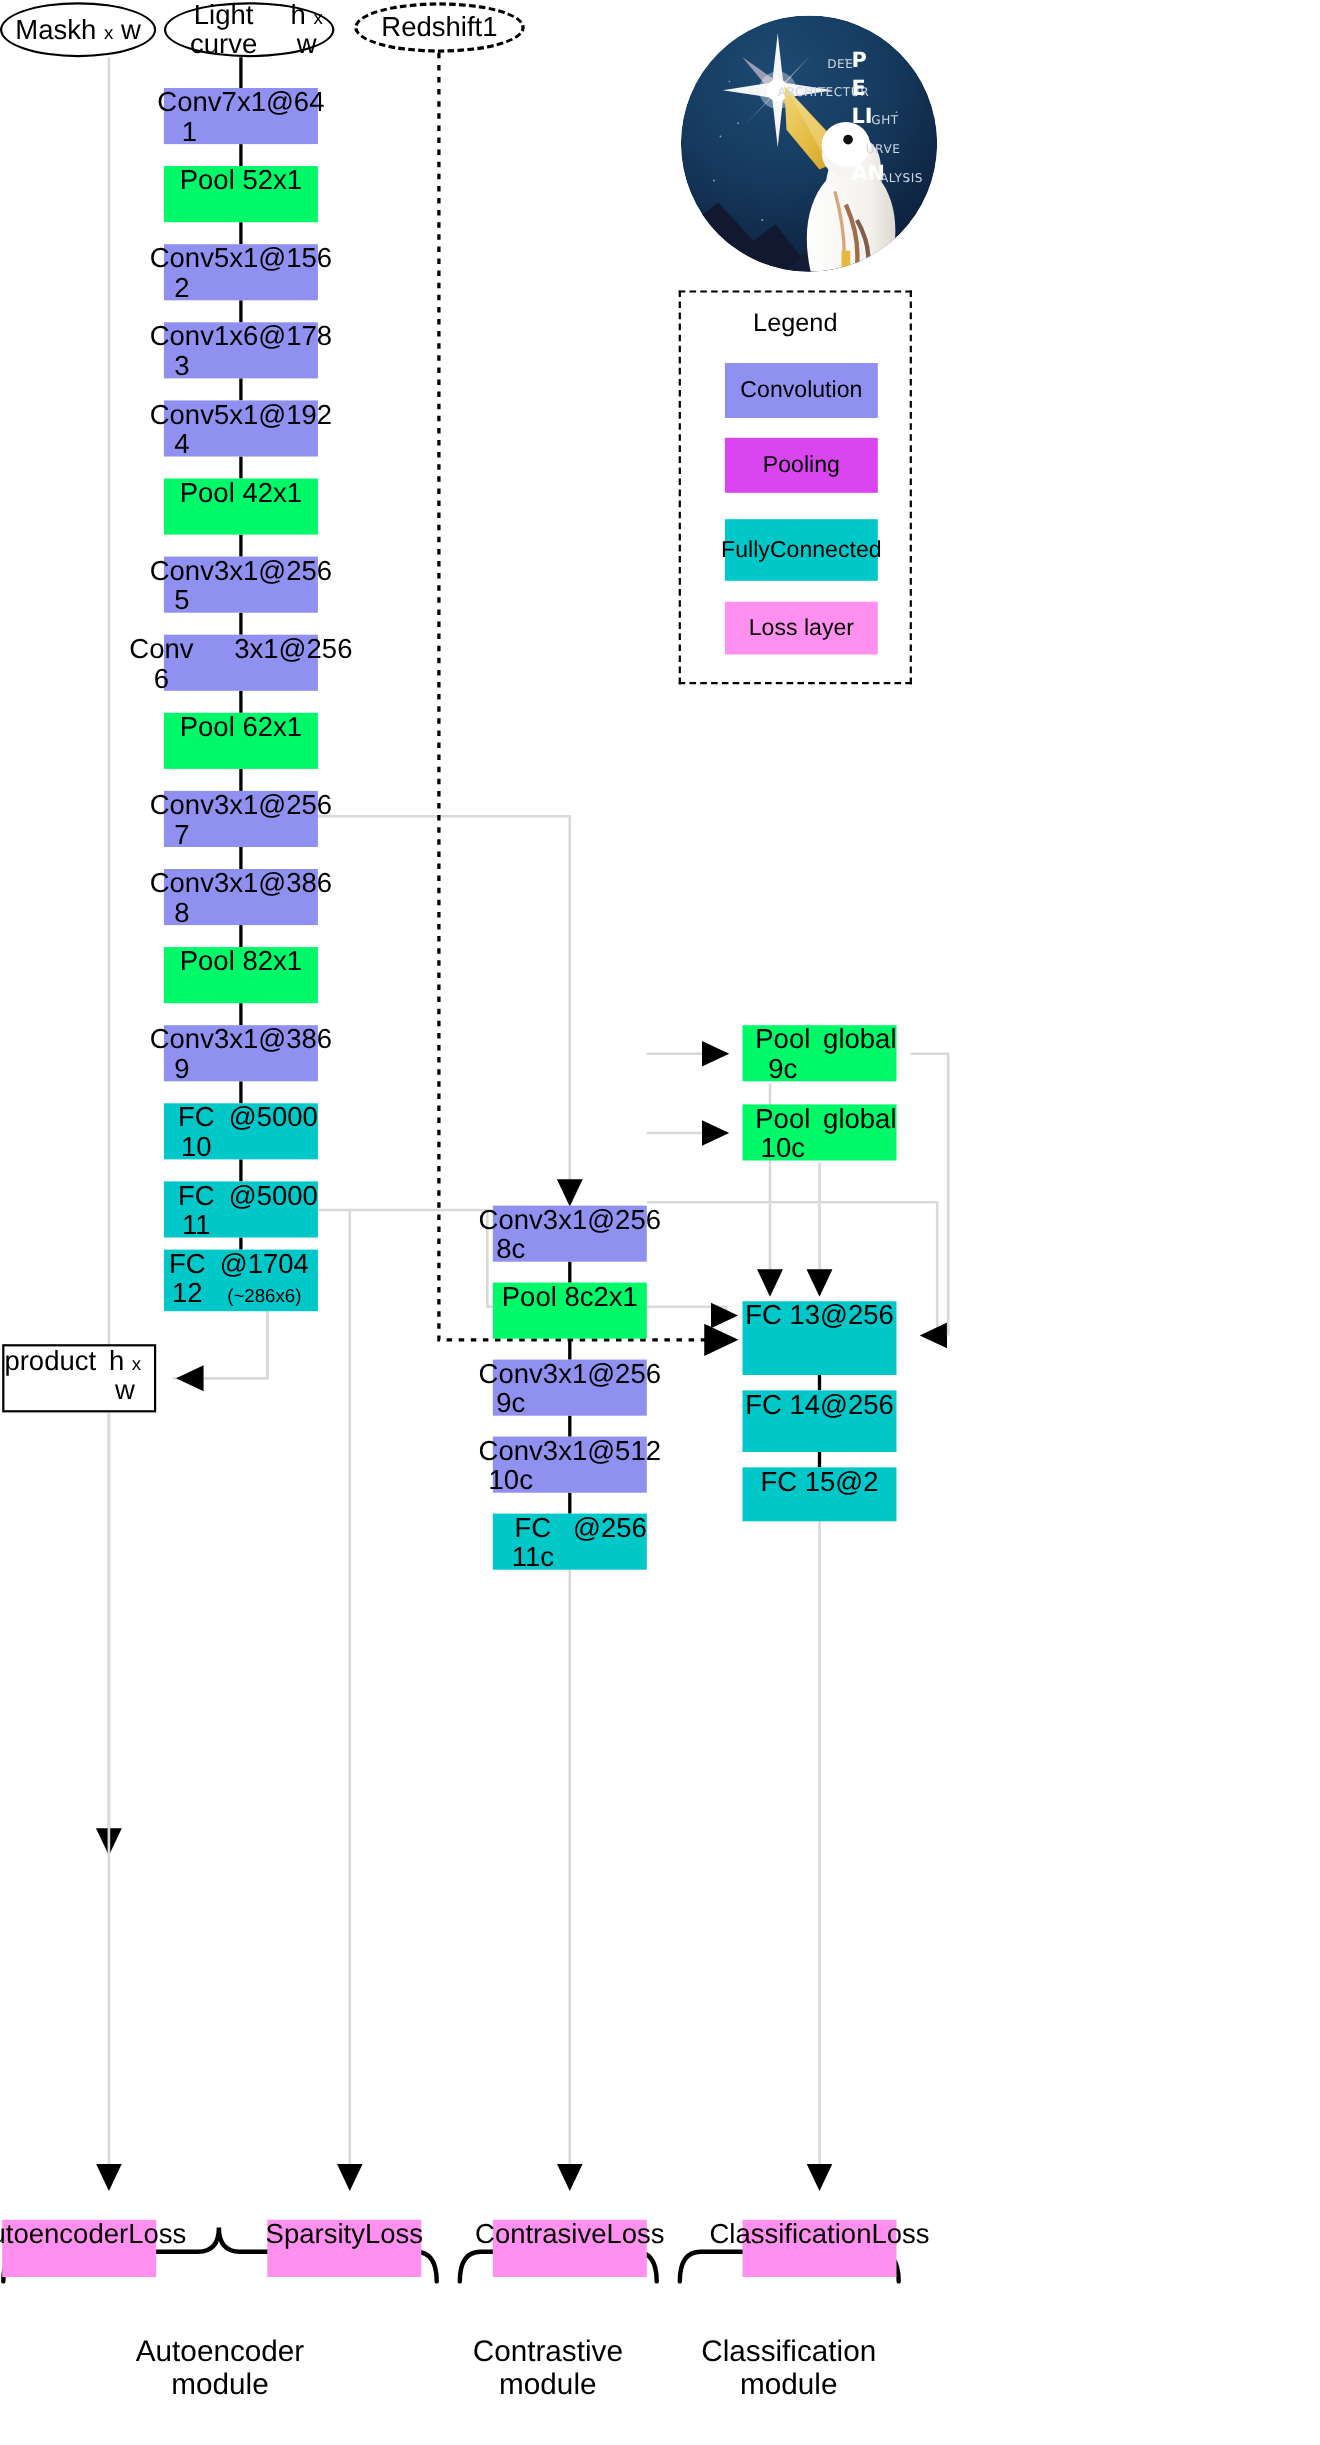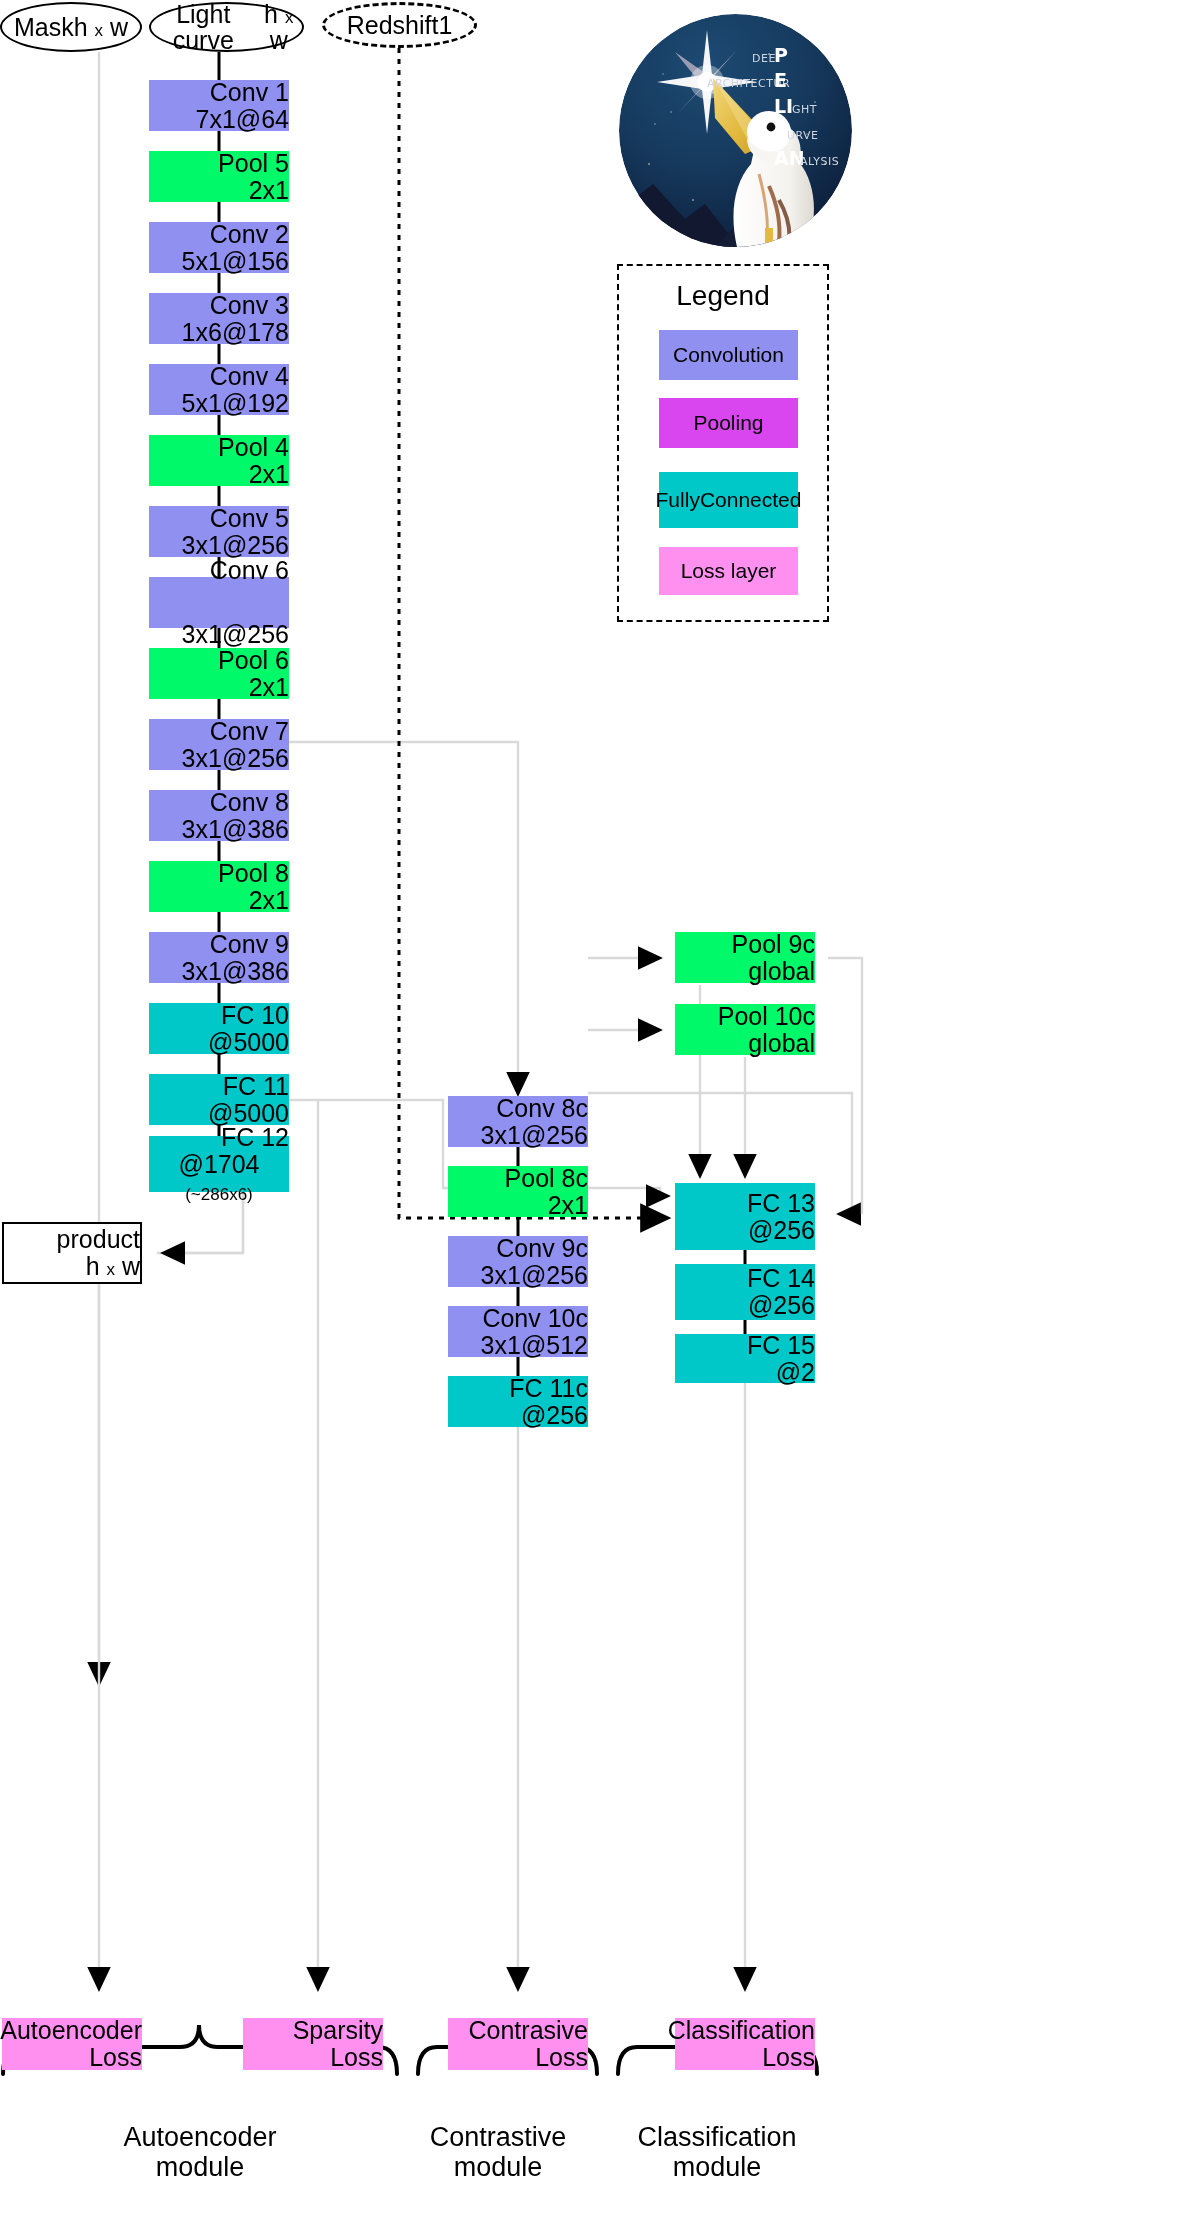--- a/index.html
+++ b/index.html
@@ -1,43 +1,43 @@
 <!DOCTYPE html>
 <html><head>
 <meta charset="utf-8">
 <style>
   html,body{margin:0;padding:0;background:#ffffff;}
   body{width:1200px;height:2223px;position:relative;overflow:hidden;
        font-family:"Liberation Sans","DejaVu Sans",sans-serif;color:#000;}
   #stage{position:absolute;left:0;top:0;width:1200px;height:2223px;}
 
   
-  .node{position:absolute;box-sizing:border-box;display:flex;flex-direction:column;
-        align-items:flex-end;justify-content:center;text-align:center;line-height:1.08;
+  .node{position:absolute;box-sizing:border-box;display:flex;flex-direction:row;
+        align-items:flex-start;justify-content:center;text-align:center;line-height:1.08;
         font-size:25px;z-index:5;}
   .node .l1{display:block;}
   .node .l2{display:block;}
   .conv{background:#9090f0;}
   .pool{background:#00f968;}
   .fc  {background:#00c8c8;}
   .loss{background:#ff90f0;}
   .plain{background:#ffffff;border:2.5px solid #000;}
 
   
   .ell{position:absolute;box-sizing:border-box;border:2.5px solid #000;border-radius:50%;
        background:#fff;display:flex;flex-direction:row;align-items:center;
        justify-content:center;text-align:center;font-size:25px;line-height:1.05;z-index:6;}
   .ell.dashed{border-style:dashed;border-width:3px;}
   .sm{font-size:17px;vertical-align:baseline;}
 
   
   #legend{position:absolute;left:617px;top:264px;width:212px;height:358px;
           border:2.5px dashed #000;box-sizing:border-box;background:#fff;z-index:4;}
   #legend-title{position:absolute;left:617px;top:280px;width:212px;text-align:center;
-                font-size:28px;z-index:7;}
+                font-size:23px;z-index:7;}
   .lgbox{position:absolute;left:659px;width:139px;display:flex;align-items:center;
          justify-content:center;text-align:center;font-size:21px;line-height:1.1;z-index:7;}
 
   
   #logo{position:absolute;left:619px;top:14px;width:233px;height:233px;border-radius:50%;
         overflow:hidden;z-index:8;}
   .logotext{position:absolute;color:#fff;z-index:9;white-space:nowrap;
             font-family:"DejaVu Sans",sans-serif;}
   .lt-big{font-size:19px;font-weight:bold;}
   .lt-sm{font-size:11px;color:#cfd6df;letter-spacing:.5px;}

